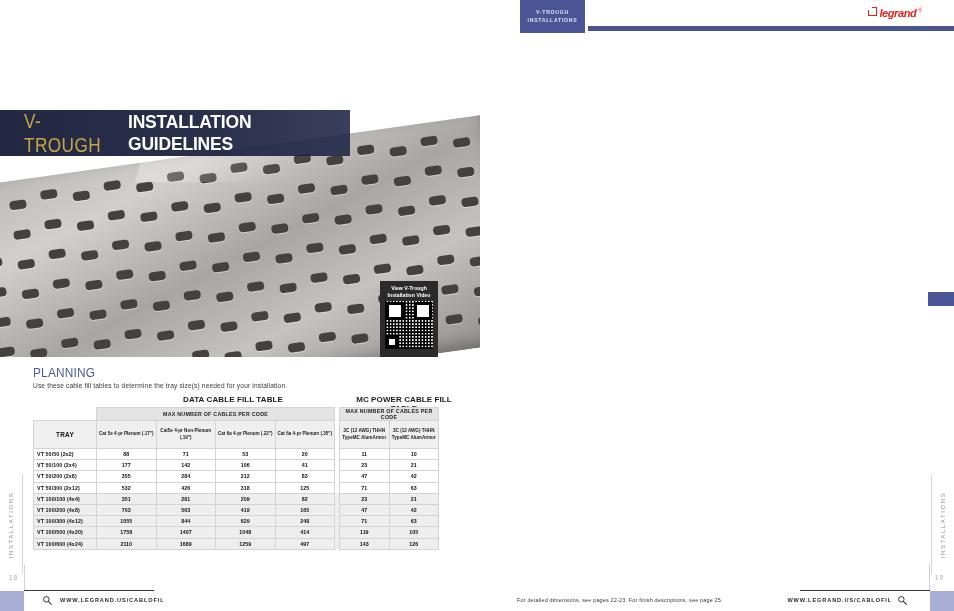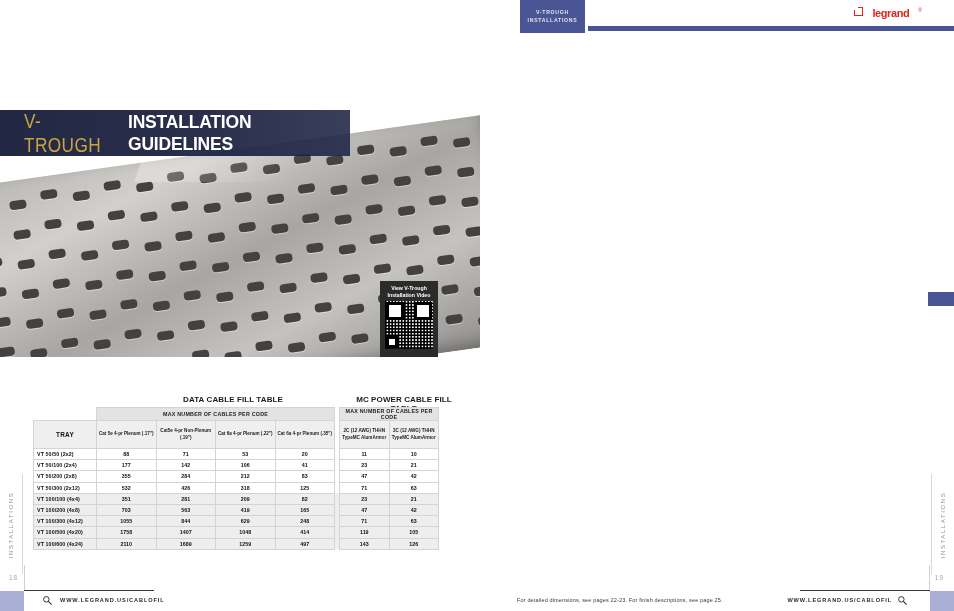--- a/index.html
+++ b/index.html
@@ -154,21 +154,21 @@
   .rhead-box {
     position:absolute; left:40px; top:0; width:65px; height:33px;
     background:#4a5595; display:flex; align-items:center; justify-content:center;
     text-align:center;
   }
   .rhead-box span {
     color:#dfe2f0; font-size:5.2px; font-weight:bold; line-height:7.5px; letter-spacing:.7px;
   }
   .rhead-rule { position:absolute; left:108px; top:26px; width:366px; height:4.5px; background:#4a5595; }
   .legrand {
-    position:absolute; right:32px; top:7px; display:flex; gap:9px;
+    position:absolute; right:32px; top:7px; display:flex; gap:2px;font-style:italic;
   }
   .legrand .mark { width:9px; height:9px; border:1.8px solid #e2231a; position:relative; background:#fff; }
   .legrand .mark::after { content:""; position:absolute; left:-1.8px; top:-1.8px; width:4px;height:4px; background:#fff; }
   .legrand .wordmark {
     font-size:11px; font-weight:bold; color:#e2231a; letter-spacing:-.4px;
   }
   .legrand .tm { font-size:5px; color:#e2231a; vertical-align:super; }
 
   .foot-right { position:absolute; left:0; bottom:0; width:474px; height:46px; }
   .foot-right .pgnum { position:absolute; right:10px; top:9px; font-size:6.5px; color:#a7a7a7; letter-spacing:1px; }
@@ -308,20 +308,24 @@
     </div>
 
     <div class="qr-box">
       <div class="qr-cap">View V-Trough</div>
       <div class="qr-cap" style="margin-top:-1px">Installation Video</div>
       <div class="qr-img">
         <span class="qr-eye3"></span>
       </div>
     </div>
 
+    <div class="planning">
+      <h2>PLANNING</h2>
+      <p>Use these cable fill tables to determine the tray size(s) needed for your installation.</p>
+    </div>
 
     <div class="tbl-titles">
       <div class="t1">DATA CABLE FILL TABLE</div>
       <div class="t2">MC POWER CABLE FILL TABLE</div>
     </div>
 
     <table class="fill">
       <colgroup>
         <col style="width:63px">
           <col style="width:59.5px">

